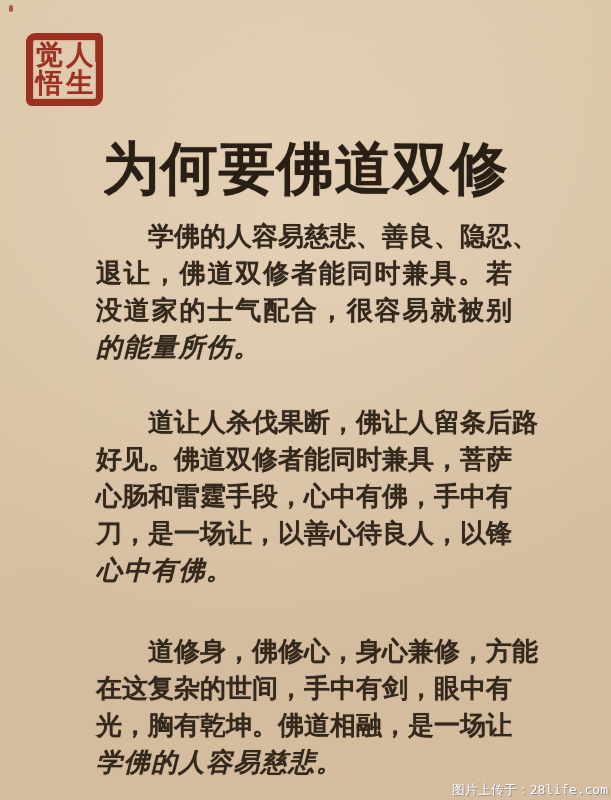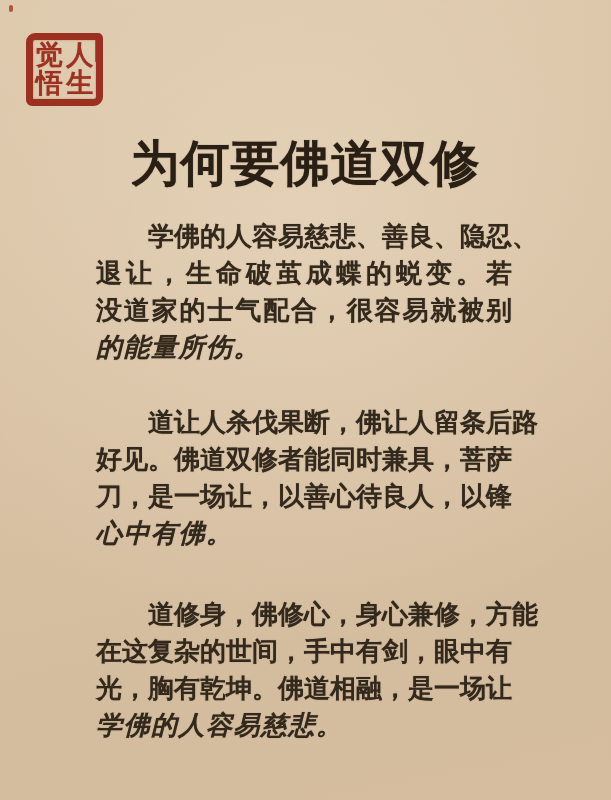--- a/index.html
+++ b/index.html
@@ -61,21 +61,21 @@
     opacity: 0.8;
   }
   
   .title {
     position: absolute;
     top: 131px;
     left: 0;
     width: 611px;
     margin: 0;
     text-align: center;
-    font-size: 49px;
+    font-size: 57px;
     font-weight: 700;
     letter-spacing: 1px;
     color: #291f14;
     text-shadow: 0 0 1px rgba(41,31,20,0.55);
   }
   
   .content {
     position: absolute;
     left: 96px;
     top: 219px;
@@ -130,35 +130,37 @@
     <span class="seal-char">生</span>
     <i class="seal-tick"></i>
   </div>
 
   <h1 class="title">为何要佛道双修</h1>
 
   <div class="content">
 
     <div class="para">
       <div class="line indent">学佛的人容易慈悲、善良、隐忍、</div>
-      <div class="line">退让，生命破茧成蝶的蜕变。若</div>
+      <div class="line">退让，佛道双修者能同时兼具。若</div>
       <div class="line">没道家的士气配合，很容易就被别</div>
       <div class="line end">的能量所伤。</div>
     </div>
 
     <div class="para tight">
       <div class="line indent">道让人杀伐果断，佛让人留条后路</div>
       <div class="line">好见。佛道双修者能同时兼具，菩萨</div>
+      <div class="line">心肠和雷霆手段，心中有佛，手中有</div>
       <div class="line">刀，是一场让，以善心待良人，以锋</div>
       <div class="line end">心中有佛。</div>
     </div>
 
     <div class="para">
       <div class="line indent">道修身，佛修心，身心兼修，方能</div>
       <div class="line">在这复杂的世间，手中有剑，眼中有</div>
       <div class="line">光，胸有乾坤。佛道相融，是一场让</div>
       <div class="line end">学佛的人容易慈悲。</div>
     </div>
 
   </div>
 
+  <div class="watermark">图片上传于：28life.com</div>
 
 </div>
 
 </body></html>

